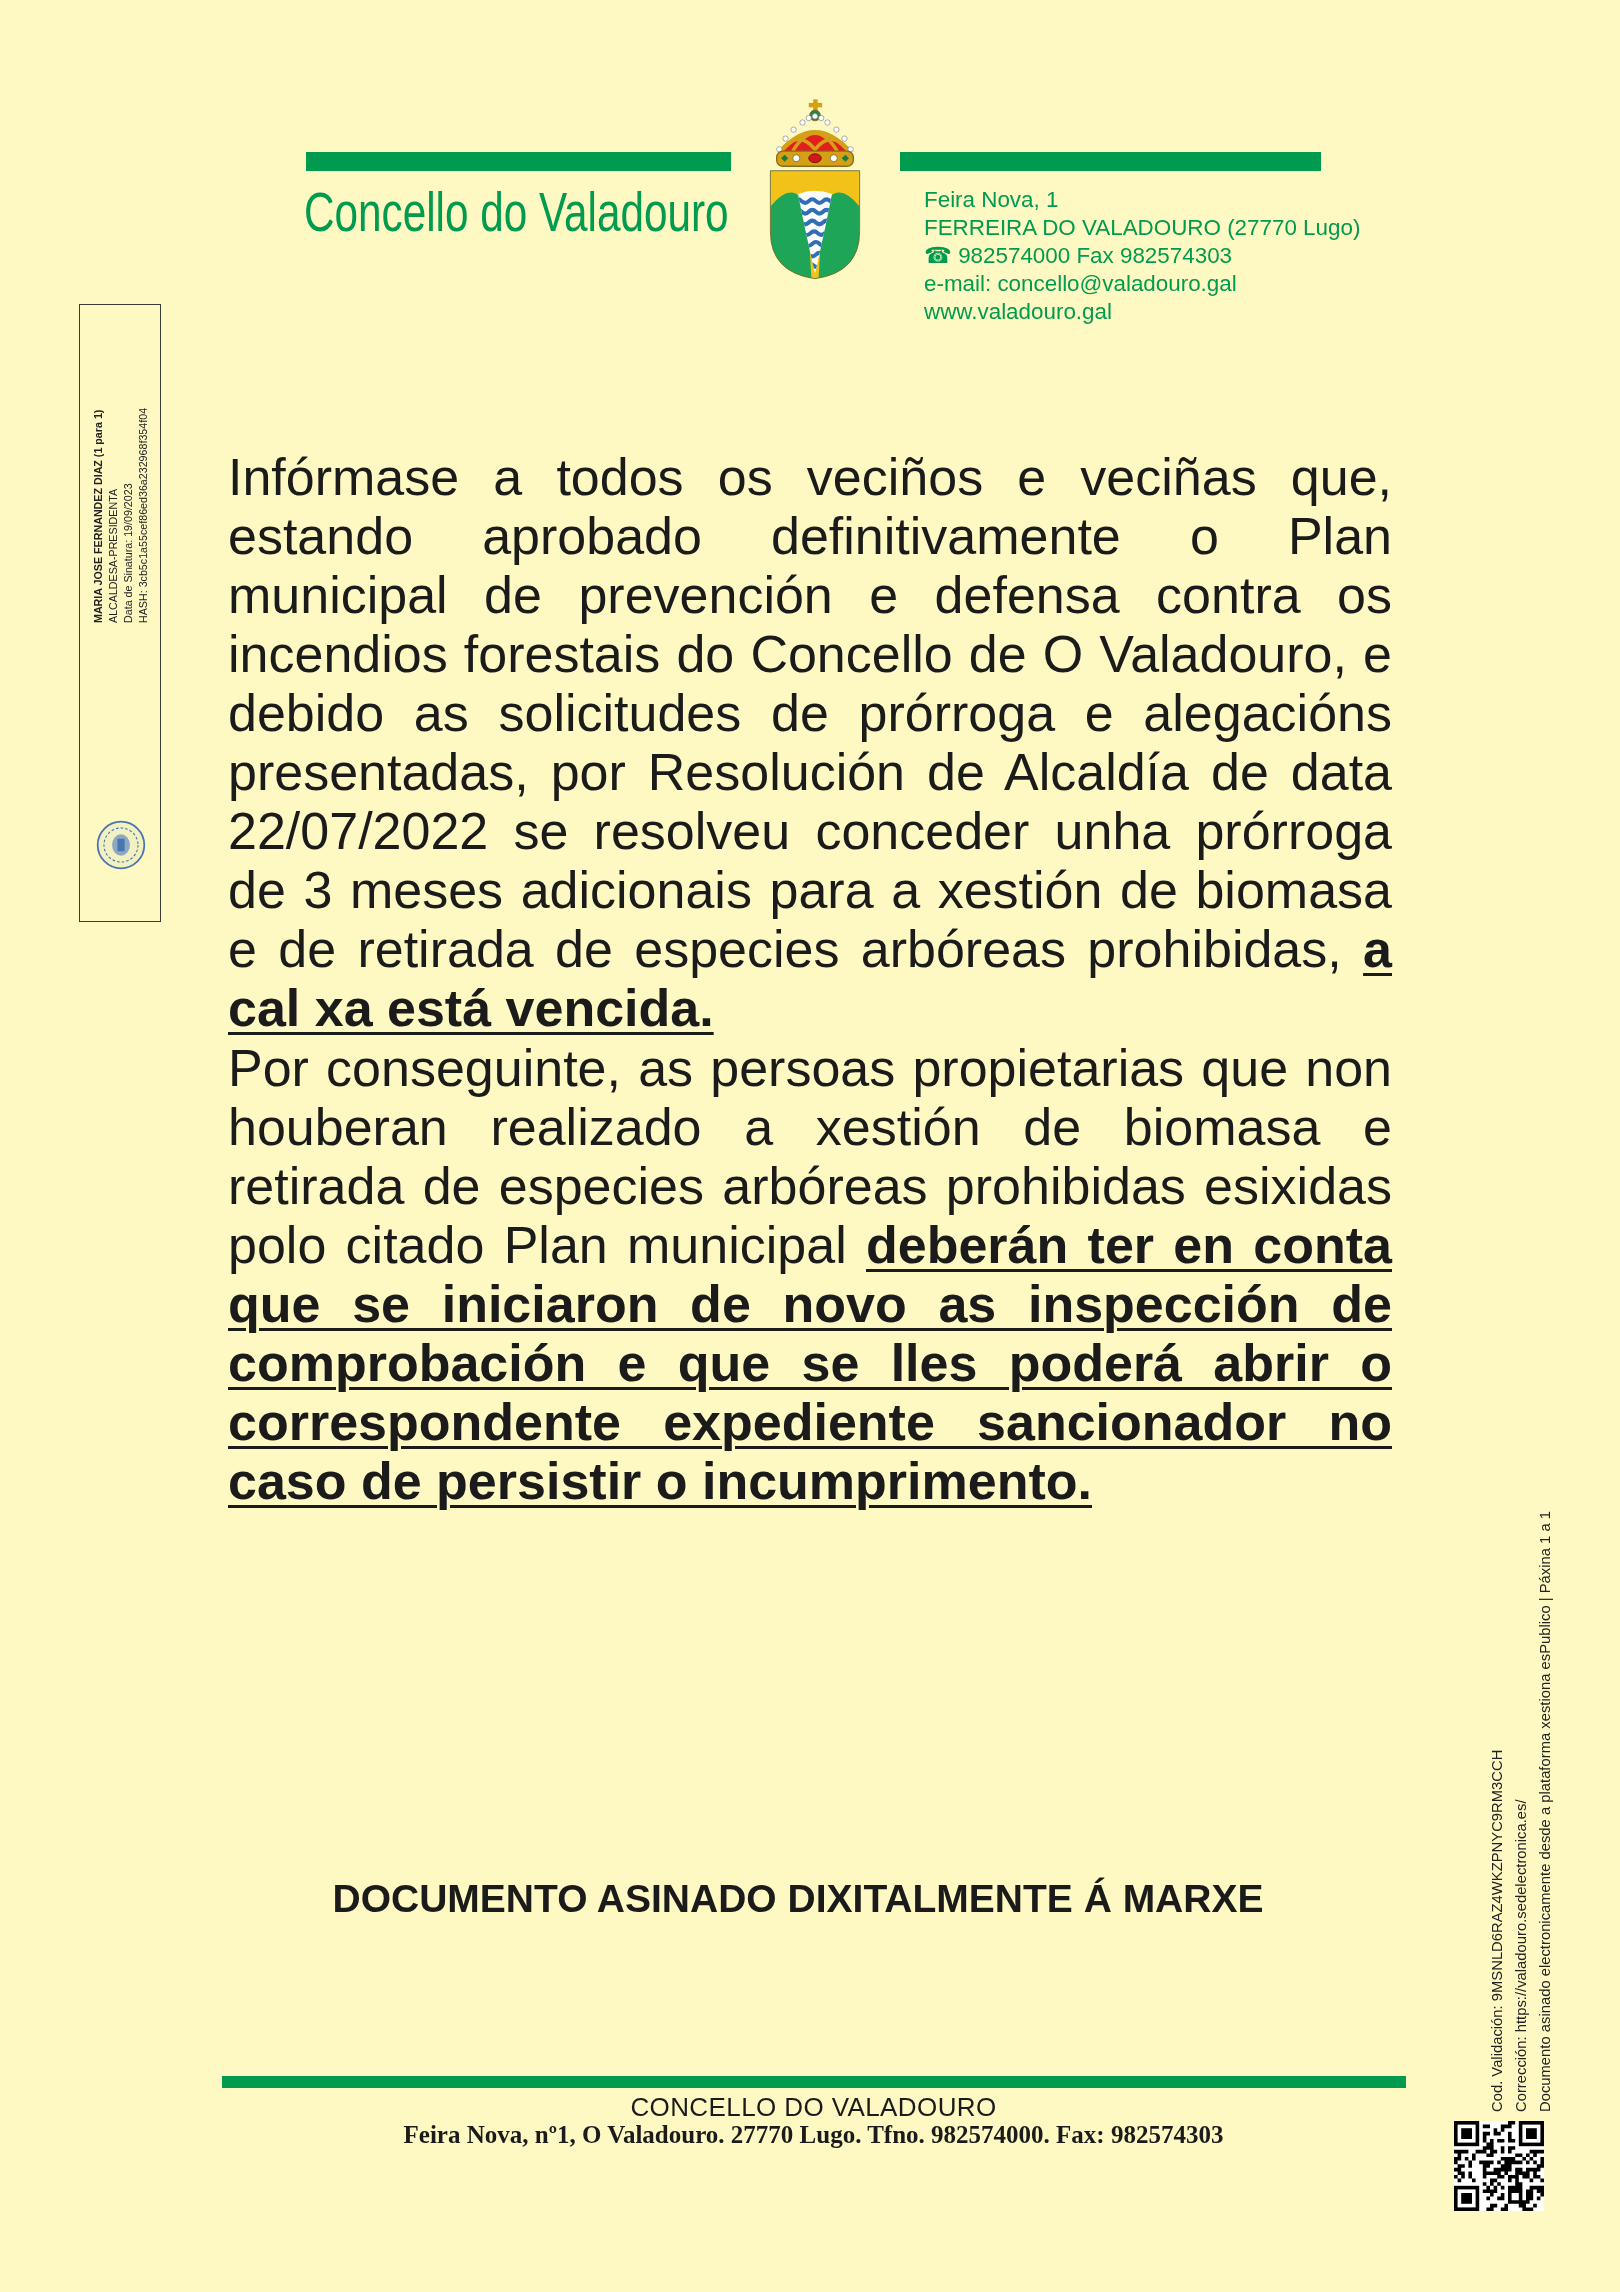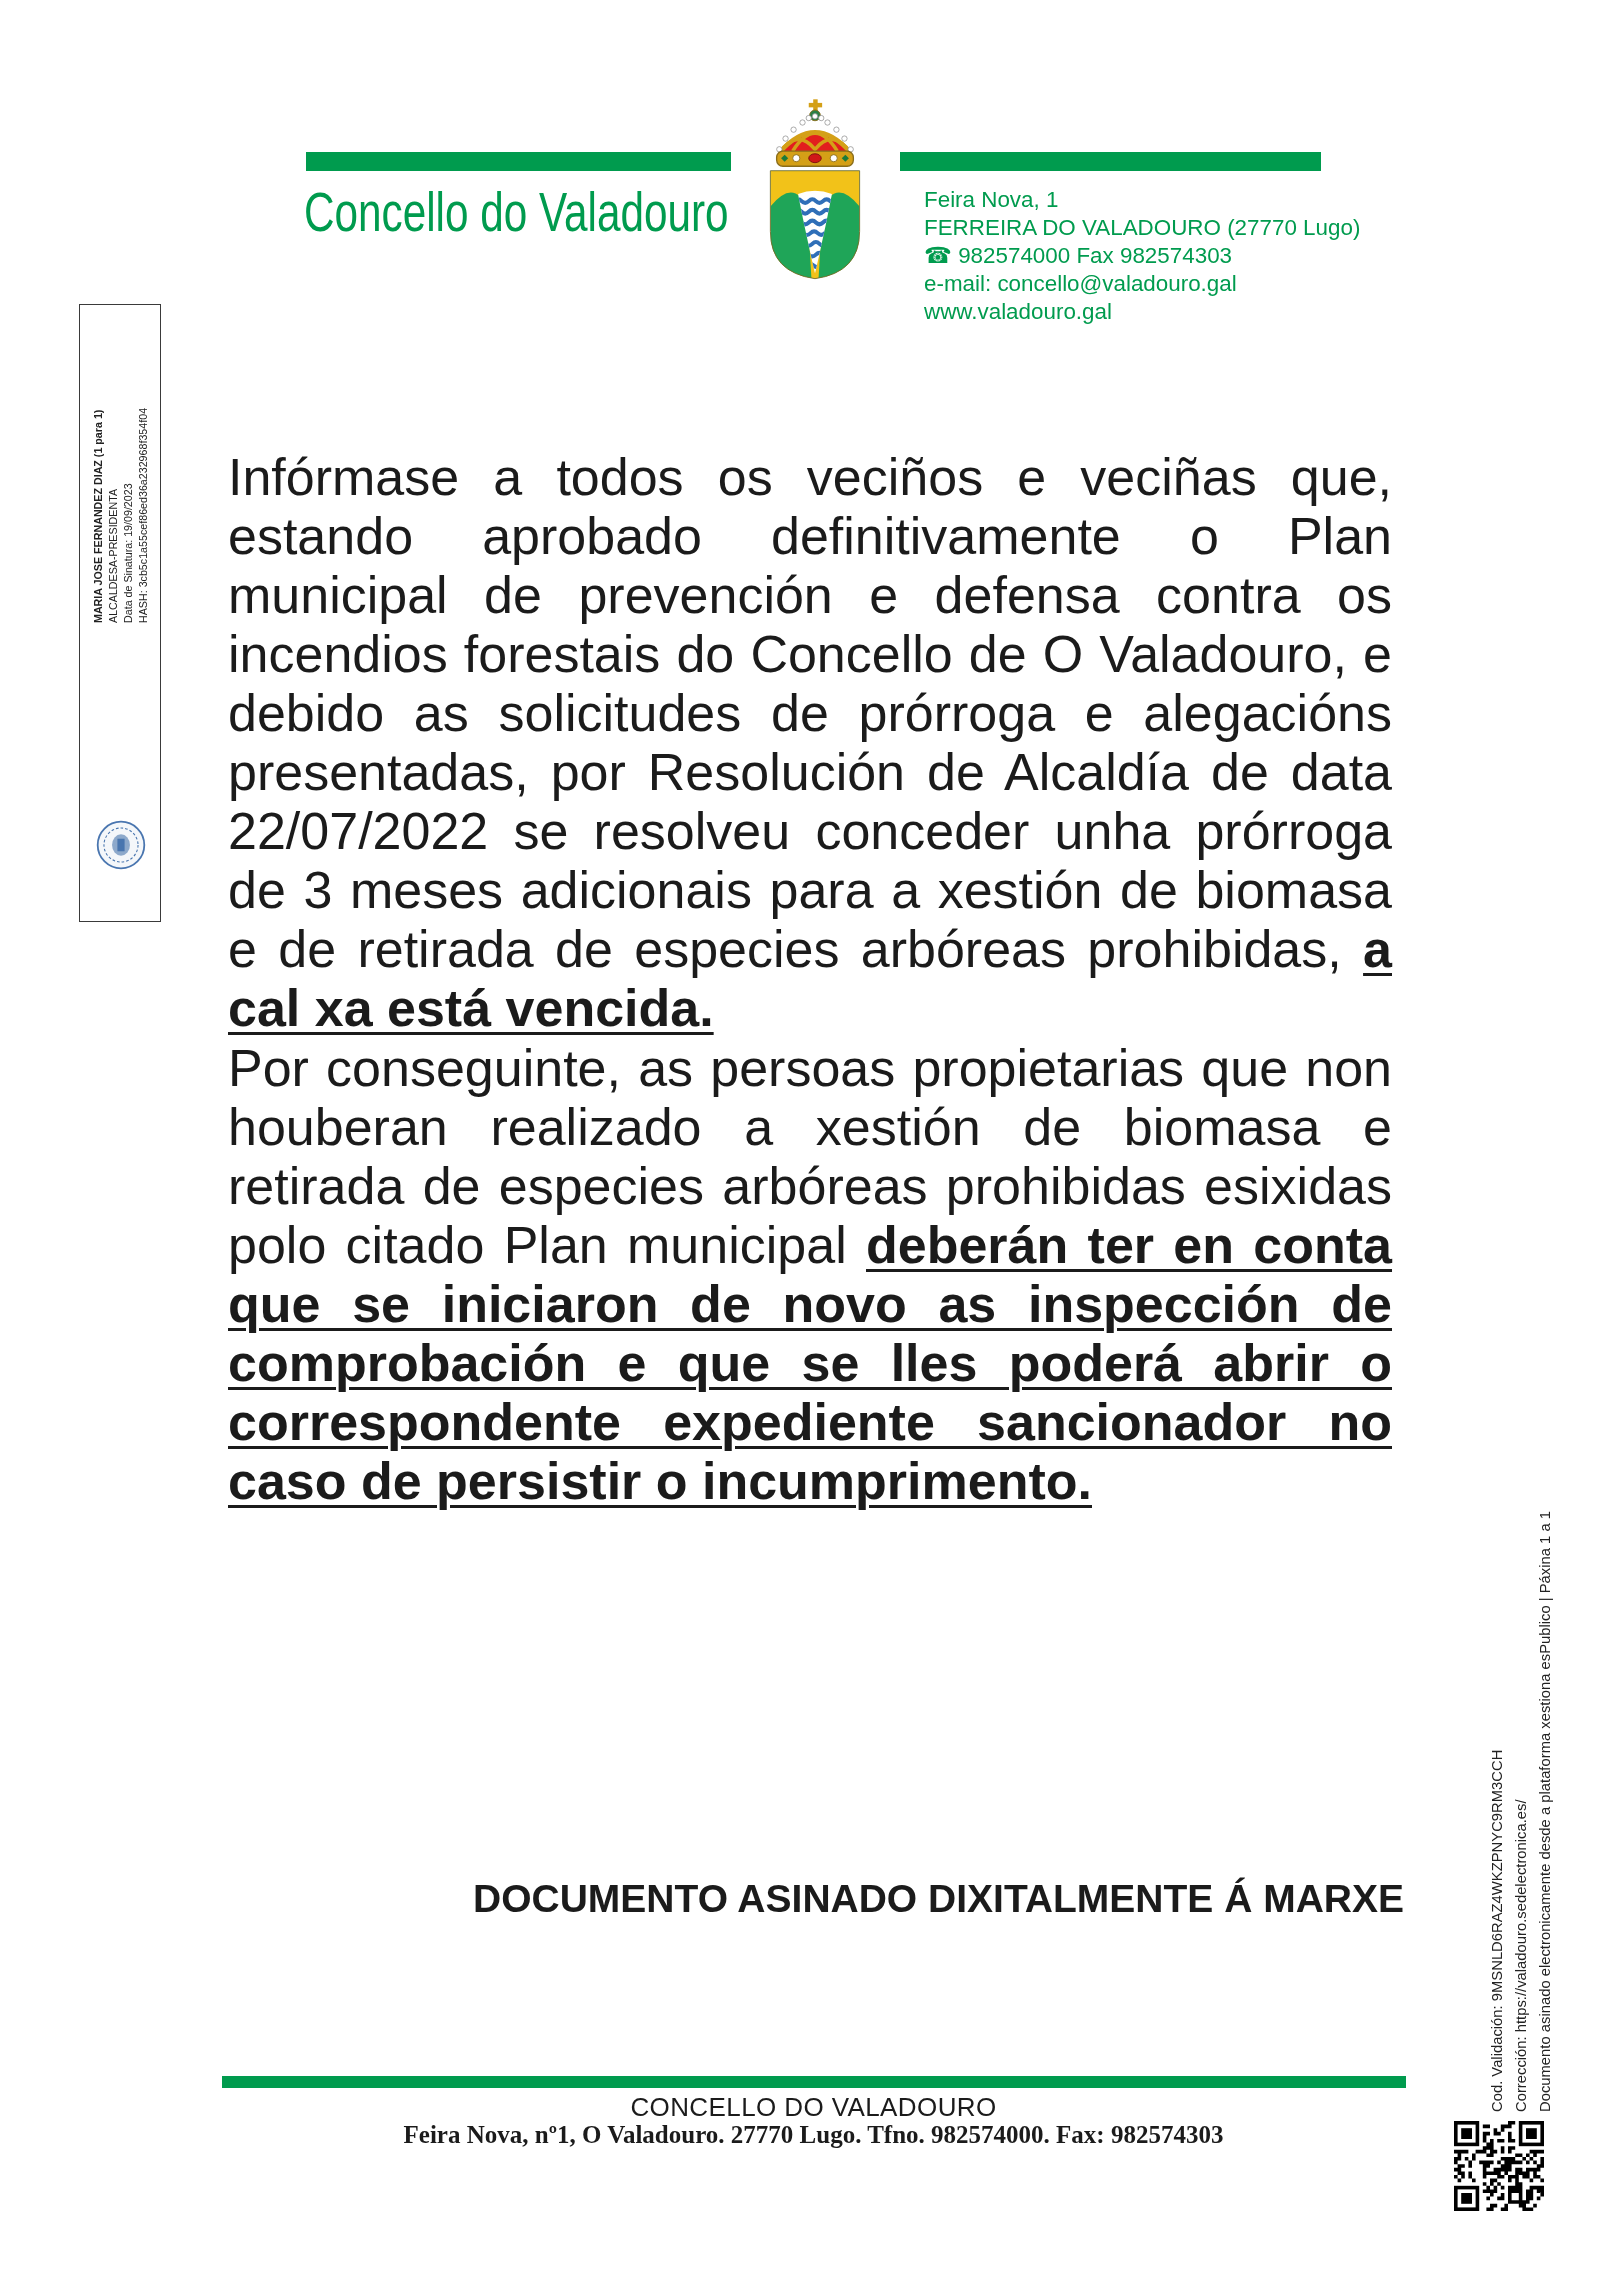--- a/index.html
+++ b/index.html
@@ -1,27 +1,27 @@
 <!DOCTYPE html>
 <html style="font-size:14.3px"><head>
 <meta charset="utf-8">
 <style>
   html,body{margin:0;padding:0;background:#e8e8e8;}
-  .page{position:relative;width:1620px;height:2293px;background:#ffffff;overflow:hidden;
+  .page{position:relative;width:1620px;height:2293px;background:#fef9c3;overflow:hidden;
         font-family:"Liberation Sans",sans-serif;color:#1b1b1b;}
   .abs{position:absolute;}
   
   .bar{background:#009b4e;height:19px;}
   .contact{color:#009b4e;font-size:22.4px;line-height:28px;white-space:nowrap;}
   
   .title{left:228px;top:376px;width:1164px;text-align:center;font-size:56px;font-weight:bold;letter-spacing:0.9px;}
   .para{left:228px;width:1164px;font-size:52px;line-height:59px;text-align:justify;}
   .em{font-weight:bold;text-decoration:underline;text-decoration-thickness:2.7px;text-underline-offset:6.3px;}
   .sig{left:228px;top:1599px;width:1164px;text-align:center;font-size:39px;line-height:59px;}
-  .docnote{left:240px;top:1877px;width:1164px;text-align:right;font-size:39px;font-weight:bold;}
+  .docnote{left:216px;top:1877px;width:1164px;text-align:center;font-size:39px;font-weight:bold;}
   
   .footer-bar{left:222px;top:2076px;width:1184px;height:11.6px;background:#009b4e;}
   .footer-org{left:228px;top:2092px;width:1171px;text-align:center;font-size:26px;letter-spacing:0.4px;}
   .footer-addr{left:228px;top:2121px;width:1171px;text-align:center;font-size:25px;
                font-family:"Liberation Serif",serif;font-weight:bold;}
   
   .sign-box{left:79px;top:304px;width:82px;height:618px;border:1.8px solid #3a3a3a;box-sizing:border-box;}
   .rot{transform:rotate(-90deg);transform-origin:top left;white-space:nowrap;}
   .sign-text{left:91px;top:623px;width:236px;font-size:10.7px;line-height:15px;color:#222;}
   .sign-text .nm{font-weight:bold;}

